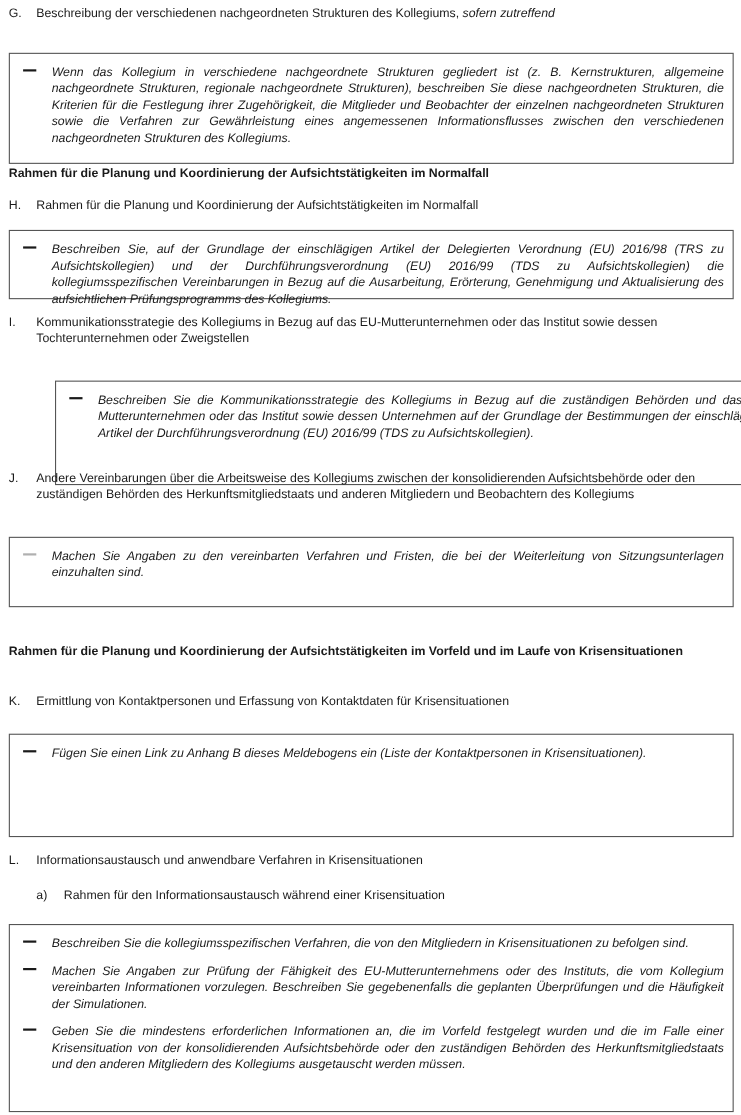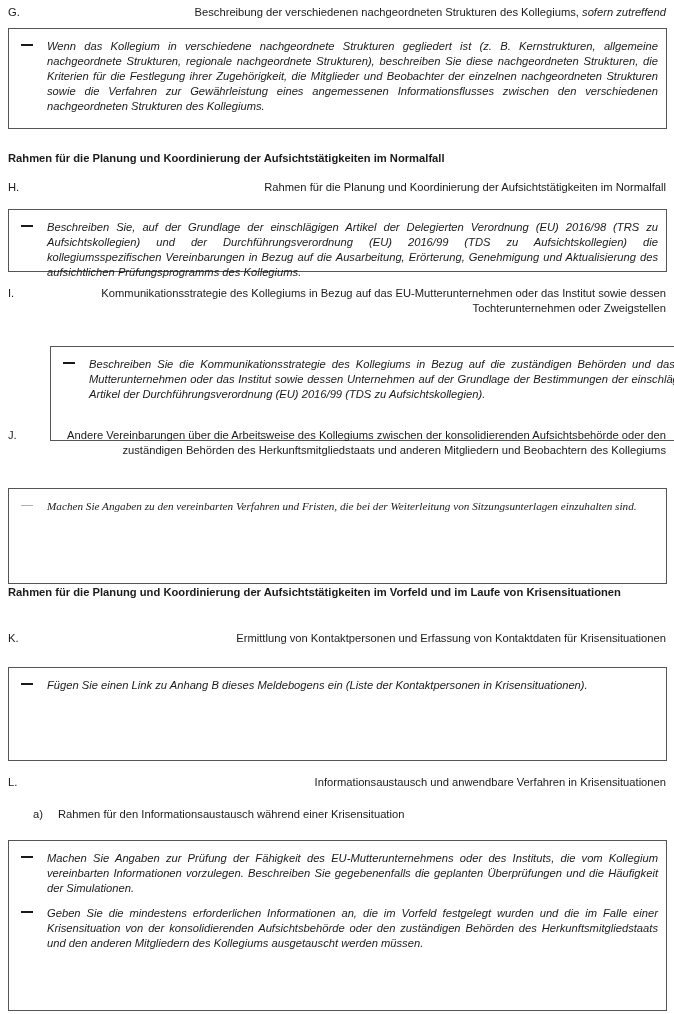--- a/index.html
+++ b/index.html
@@ -4,21 +4,21 @@
 <style>
   html, body { margin: 0; padding: 0; background: #ffffff; }
   body {
     width: 674px; height: 1014px; overflow: hidden; position: relative;
     font-family: "Liberation Sans", "DejaVu Sans", sans-serif;
     color: #1a1a1a; font-size: 11.2px; line-height: 15px;
   }
   .abs { position: absolute; }
   .heading-item { left: 8px; right: 8px; }
   .heading-item .letter { position: absolute; left: 0; top: 0; width: 24px; }
-  .heading-item .text { margin-left: 25px; display: block; text-align: right; }
+  .heading-item .text { margin-left: 25px; display: block; }
   .sub-item { left: 33px; right: 8px; }
   .sub-item .letter { position: absolute; left: 0; top: 0; }
   .sub-item .text { margin-left: 25px; display: block; }
   .section-title { left: 8px; right: 8px; font-weight: bold; text-align: justify; text-align-last: left; }
   .box {
     left: 8px; width: 659px; border: 1px solid #555; box-sizing: border-box;
     padding: 10px 8px 0 12px;
   }
   .bullet { position: relative; padding-left: 26px; margin-bottom: 10px; }
   .bullet .dash { position: absolute; left: 0; top: 0; width: 14px; }
@@ -27,21 +27,21 @@
   .bullet .btext { display: block; font-style: italic; text-align: justify; }
   .em { font-style: italic; }
 </style>
 </head>
 <body>
 
 <div class="abs heading-item" style="top:5px;">
   <span class="letter">G.</span>
   <span class="text"><span>Beschreibung der verschiedenen nachgeordneten Strukturen des Kollegiums,</span> <span class="em">sofern zutreffend</span></span>
 </div>
-<div class="abs box" style="top:28px; height:101px;">
+<div class="abs box" style="top:48px; height:101px;">
   <div class="bullet">
     <span class="dash"><span class="dash-mark"></span></span>
     <span class="btext">Wenn das Kollegium in verschiedene nachgeordnete Strukturen gegliedert ist (z. B. Kernstrukturen, allgemeine nachgeordnete Strukturen, regionale nachgeordnete Strukturen), beschreiben Sie diese nachgeordneten Strukturen, die Kriterien für die Festlegung ihrer Zugehörigkeit, die Mitglieder und Beobachter der einzelnen nachgeordneten Strukturen sowie die Verfahren zur Gewährleistung eines angemessenen Informationsflusses zwischen den verschiedenen nachgeordneten Strukturen des Kollegiums.</span>
   </div>
 </div>
 
 <div class="abs section-title" style="top:151px;">Rahmen für die Planung und Koordinierung der Aufsichtstätigkeiten im Normalfall</div>
 
 <div class="abs heading-item" style="top:180px;">
   <span class="letter">H.</span>
@@ -62,21 +62,21 @@
   <div class="bullet">
     <span class="dash"><span class="dash-mark"></span></span>
     <span class="btext">Beschreiben Sie die Kommunikationsstrategie des Kollegiums in Bezug auf die zuständigen Behörden und das EU-Mutterunternehmen oder das Institut sowie dessen Unternehmen auf der Grundlage der Bestimmungen der einschlägigen Artikel der Durchführungsverordnung (EU) 2016/99 (TDS zu Aufsichtskollegien).</span>
   </div>
 </div>
 
 <div class="abs heading-item" style="top:428px;">
   <span class="letter">J.</span>
   <span class="text">Andere Vereinbarungen über die Arbeitsweise des Kollegiums zwischen der konsolidierenden Aufsichtsbehörde oder den zuständigen Behörden des Herkunftsmitgliedstaats und anderen Mitgliedern und Beobachtern des Kollegiums</span>
 </div>
-<div class="abs box" style="top:488px; height:96px;font-family:Liberation Serif, serif;">
+<div class="abs box" style="top:488px; height:64px;">
   <div class="bullet">
     <span class="dash"><span class="dash-mark light"></span></span>
     <span class="btext">Machen Sie Angaben zu den vereinbarten Verfahren und Fristen, die bei der Weiterleitung von Sitzungsunterlagen einzuhalten sind.</span>
   </div>
 </div>
 
 <div class="abs section-title" style="top:585px;">Rahmen für die Planung und Koordinierung der Aufsichtstätigkeiten im Vorfeld und im Laufe von Krisensituationen</div>
 
 <div class="abs heading-item" style="top:631px;">
   <span class="letter">K.</span>
@@ -93,19 +93,23 @@
   <span class="letter">L.</span>
   <span class="text">Informationsaustausch und anwendbare Verfahren in Krisensituationen</span>
 </div>
 <div class="abs sub-item" style="top:807px;">
   <span class="letter">a)</span>
   <span class="text">Rahmen für den Informationsaustausch während einer Krisensituation</span>
 </div>
 <div class="abs box" style="top:840px; height:171px;">
   <div class="bullet">
     <span class="dash"><span class="dash-mark"></span></span>
+    <span class="btext">Beschreiben Sie die kollegiumsspezifischen Verfahren, die von den Mitgliedern in Krisensituationen zu befolgen sind.</span>
+  </div>
+  <div class="bullet">
+    <span class="dash"><span class="dash-mark"></span></span>
     <span class="btext">Machen Sie Angaben zur Prüfung der Fähigkeit des EU-Mutterunternehmens oder des Instituts, die vom Kollegium vereinbarten Informationen vorzulegen. Beschreiben Sie gegebenenfalls die geplanten Überprüfungen und die Häufigkeit der Simulationen.</span>
   </div>
   <div class="bullet">
     <span class="dash"><span class="dash-mark"></span></span>
     <span class="btext">Geben Sie die mindestens erforderlichen Informationen an, die im Vorfeld festgelegt wurden und die im Falle einer Krisensituation von der konsolidierenden Aufsichtsbehörde oder den zuständigen Behörden des Herkunftsmitgliedstaats und den anderen Mitgliedern des Kollegiums ausgetauscht werden müssen.</span>
   </div>
 </div>
 
 </body></html>

